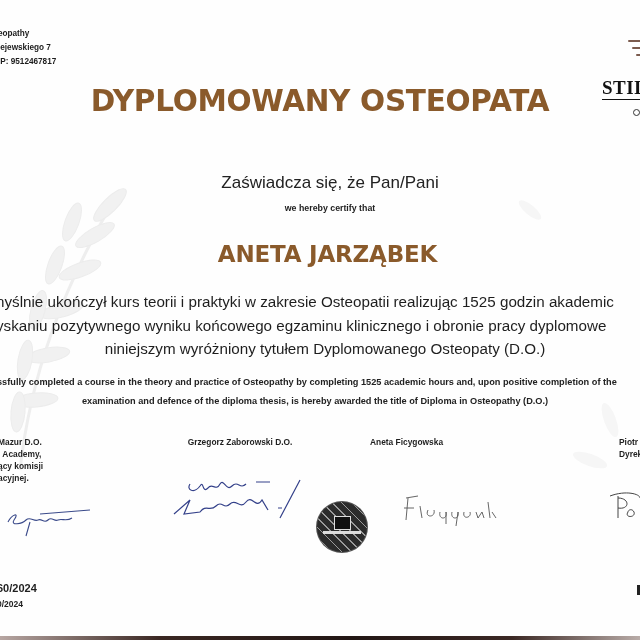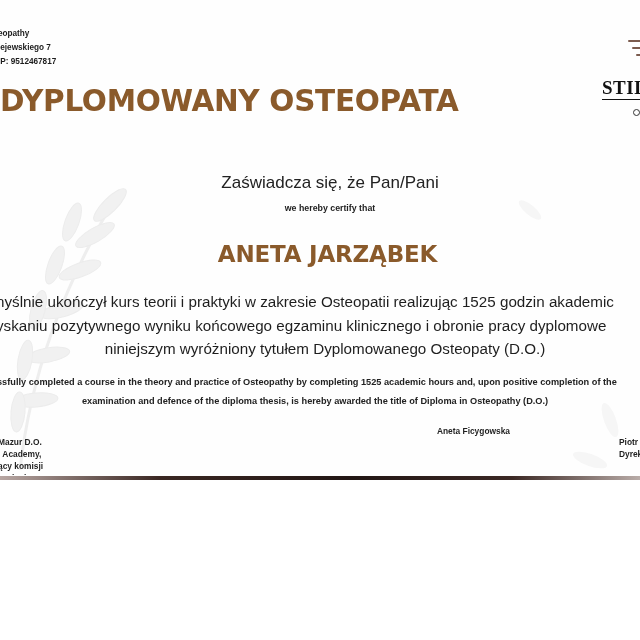--- a/index.html
+++ b/index.html
@@ -11,21 +11,21 @@
       background: #ffffff;
     }
     body {
       position: relative;
       font-family: "Liberation Sans", "DejaVu Sans", sans-serif;
       color: #1a1a1a;
     }
     .page {
       position: absolute;
       left: 0; top: 0;
-      width: 640px; height: 480px;
+      width: 640px; height: 640px;
       background: #fefefe;
       overflow: hidden;
     }
     .bottom-edge {
       position: absolute;
       left: 0; bottom: 0;
       width: 640px; height: 4px;
       background: linear-gradient(90deg, #b7a6a2 0%, #3a2722 25%, #221614 55%, #3b2824 80%, #b9aca8 100%);
     }
     
@@ -78,21 +78,21 @@
       left: 33px; top: 73px;
       width: 5px; height: 5px;
       border: 1.2px solid #333;
       border-radius: 50%;
     }
 
     .title {
       position: absolute;
       left: 0; top: 84px;
       width: 640px;
-      text-align: left;
+      text-align: center;
       font-family: "DejaVu Sans", sans-serif;
       font-size: 29.5px;
       font-weight: bold;
       color: #8a5a2b;
       letter-spacing: -0.3px;
       white-space: nowrap;
     }
     .certify-pl {
       position: absolute;
       left: 0; top: 173px;
@@ -154,21 +154,21 @@
     .sig {
       position: absolute;
       font-size: 8.4px;
       font-weight: bold;
       line-height: 12px;
       color: #1f1f1f;
       white-space: nowrap;
     }
     .sig-1 { left: -2px; top: 436px; }
     .sig-2 { left: 150px; top: 436px; text-align: center; width: 180px; }
-    .sig-3 { left: 370px; top: 425px; text-align: right; width: 140px; }
+    .sig-3 { left: 370px; top: 436px; text-align: left; width: 140px; }
     .sig-4 { left: 619px; top: 436px; }
 
     .signature {
       position: absolute;
       pointer-events: none;
     }
     .stamp {
       position: absolute;
       left: 317px; top: 502px;
       width: 50px; height: 50px;
@@ -284,20 +284,21 @@
     <div class="l2">examination and defence of the diploma thesis, is hereby awarded the title of Diploma in Osteopathy (D.O.)</div>
   </div>
 
   <div class="sig sig-1">
     <div>Mazur D.O.</div>
     <div>l Academy,</div>
     <div>ący komisji</div>
     <div>acyjnej.</div>
   </div>
   <div class="sig sig-2">
+    <div>Grzegorz Zaborowski D.O.</div>
   </div>
   <div class="sig sig-3">
     <div>Aneta Ficygowska</div>
   </div>
   <div class="sig sig-4">
     <div>Piotr</div>
     <div>Dyrektor</div>
   </div>
 
   <div class="signature" style="left:0; top:500px;">

